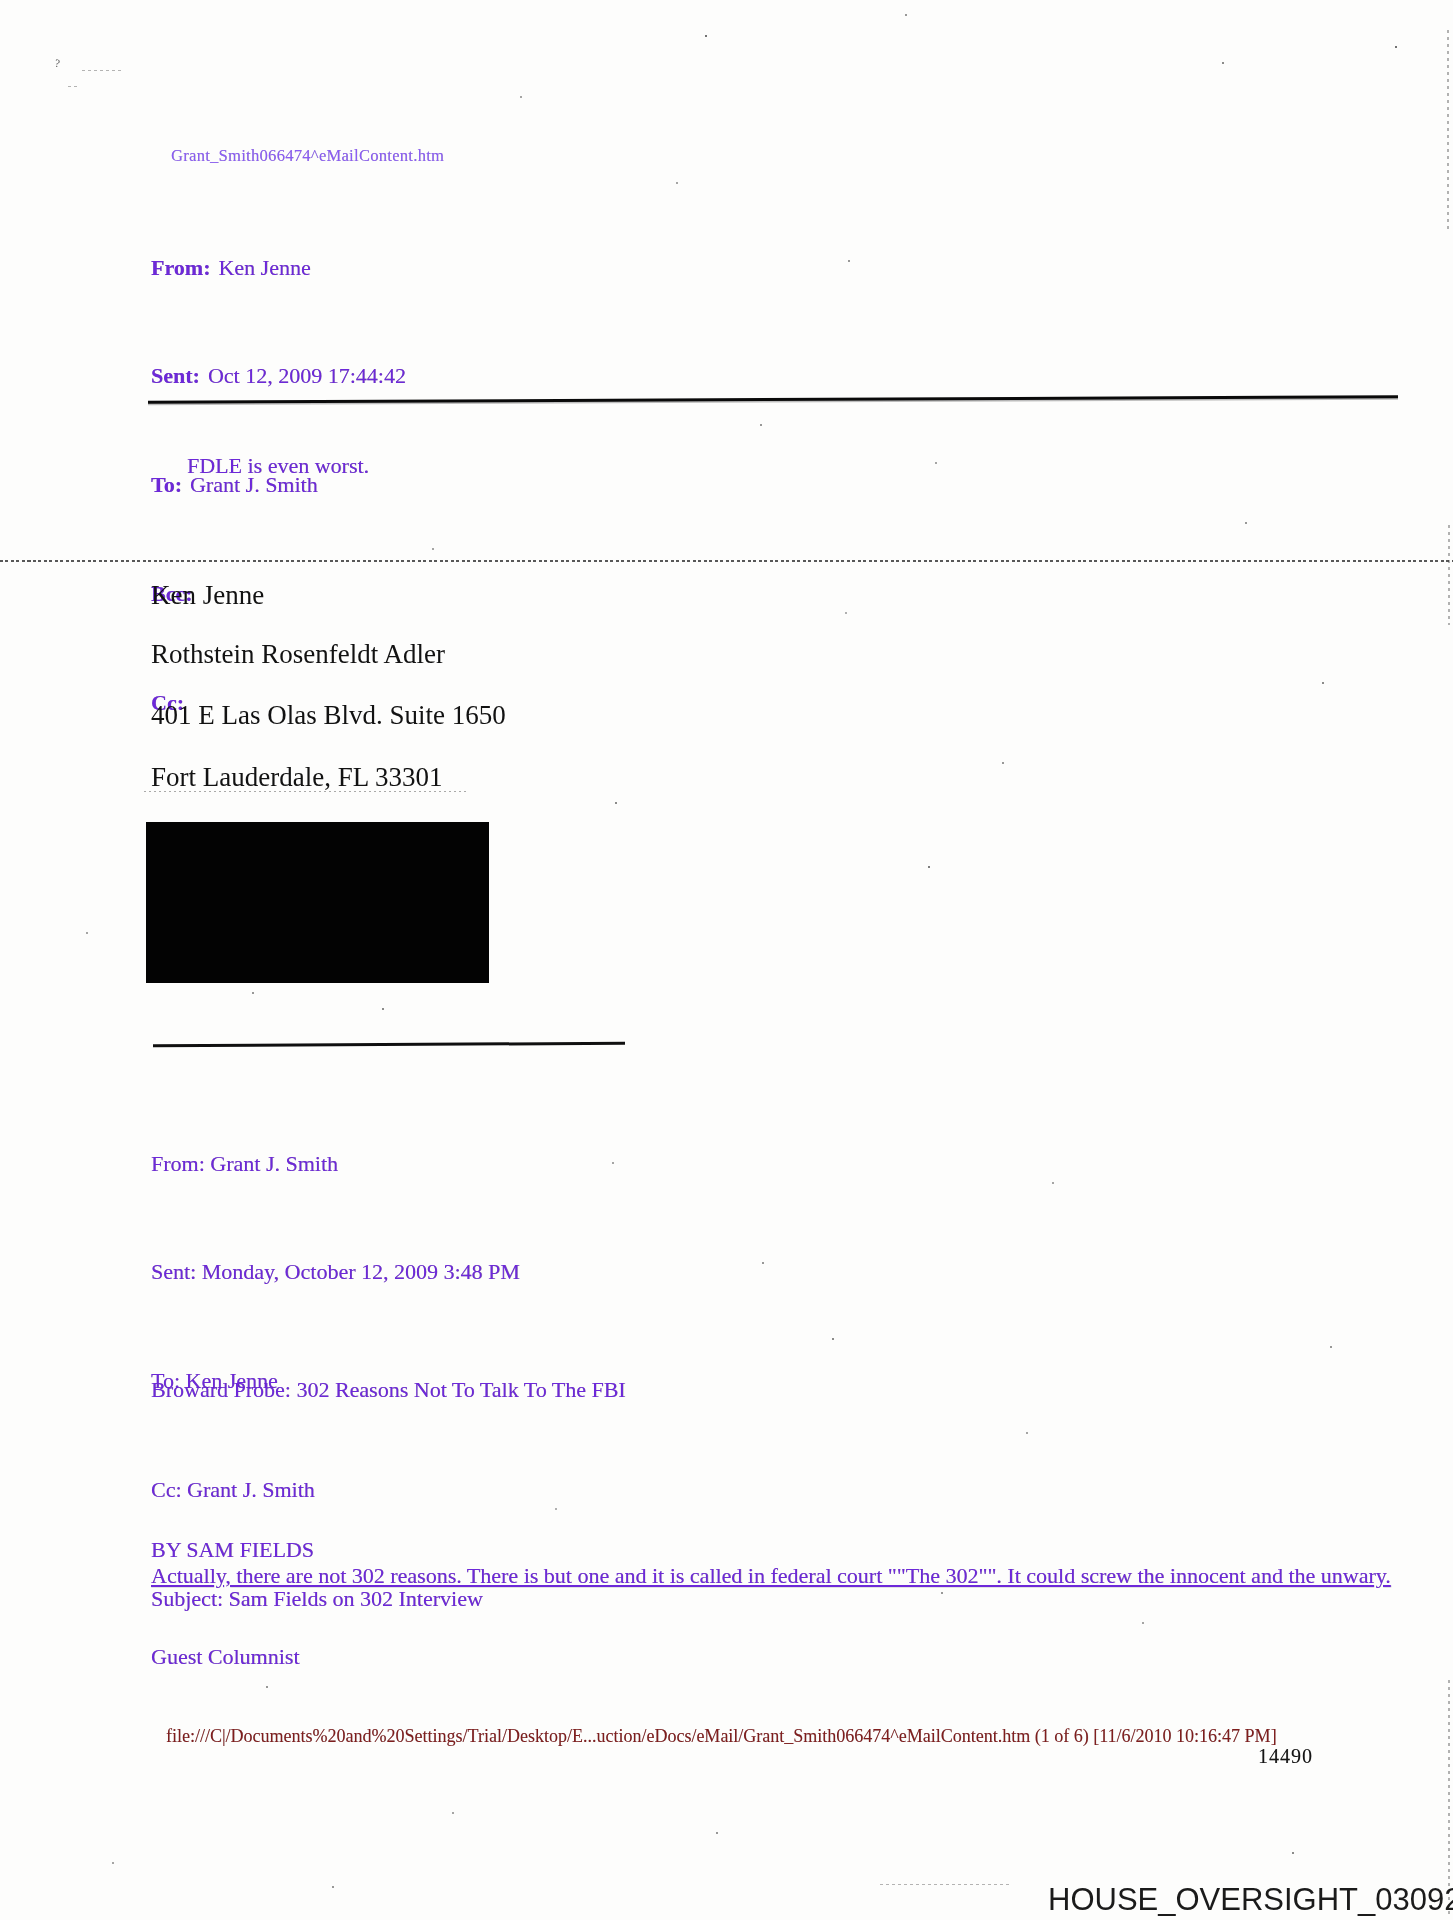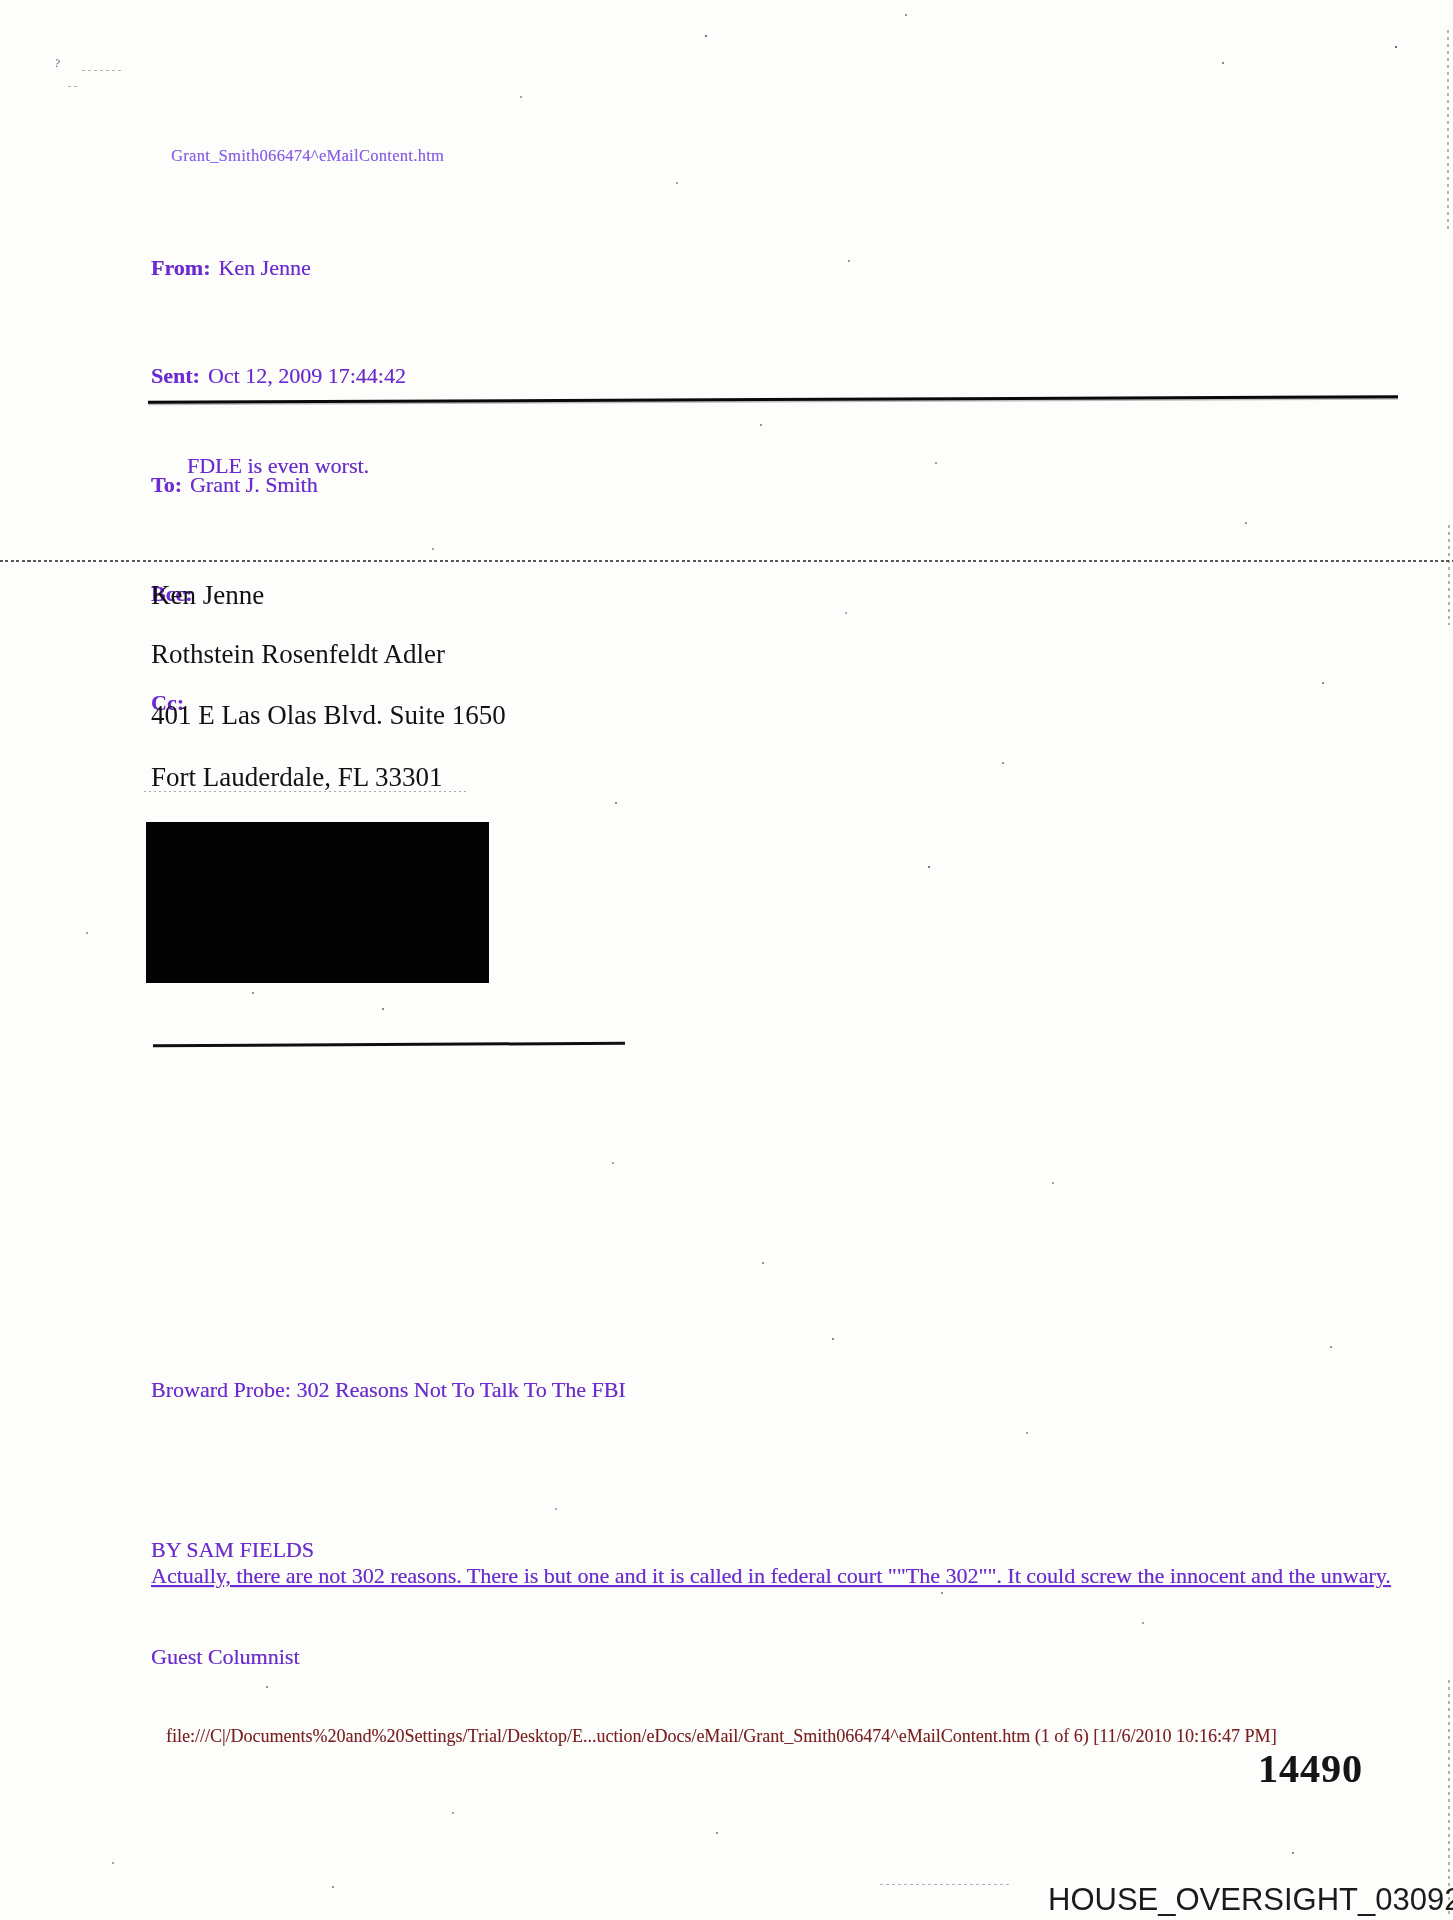--- a/index.html
+++ b/index.html
@@ -56,23 +56,22 @@
   .byline{left:151px;top:1461px;line-height:35.6px;}
   .para{left:151px;top:1556px;width:1245px;line-height:39.5px;text-decoration:underline;}
   .footer-url{
     position:absolute;left:166px;top:1726px;
     font-size:18px;color:#7f1d1d;
     text-shadow:0.2px 0.2px 0 rgba(0,0,0,0.3);
     white-space:nowrap;
   }
   .page-num{
     position:absolute;left:1258px;top:1745px;
-    font-size:40px;color:#151515;letter-spacing:1px;
+    font-size:20px;color:#151515;letter-spacing:1px;
     text-shadow:0.3px 0.3px 0 rgba(0,0,0,0.35);
-    font-weight:bold;
   }
   .bates{
     position:absolute;left:1048px;top:1882px;
     font-family:"Liberation Sans", sans-serif;
     font-size:31px;color:#1b1b1b;
   }
   
   .noise-mark{position:absolute;color:#555;font-size:11px;}
   .noise-dash{
     position:absolute;height:1px;
@@ -140,20 +139,27 @@
   <div class="sig-line" style="top:639px;">Rothstein Rosenfeldt Adler</div>
   <div class="sig-line" style="top:700px;">401 E Las Olas Blvd. Suite 1650</div>
   <div class="sig-line" style="top:762px;">Fort Lauderdale, FL 33301</div>
 
   <div class="rule-dotted-faint"></div>
 
   <div class="redaction"></div>
 
   <div class="rule-short"></div>
 
+  <div class="txt hdr2">
+    <div>From: Grant J. Smith</div>
+    <div>Sent: Monday, October 12, 2009 3:48 PM</div>
+    <div>To: Ken Jenne</div>
+    <div>Cc: Grant J. Smith</div>
+    <div>Subject: Sam Fields on 302 Interview</div>
+  </div>
 
   <div class="txt headline">Broward Probe: 302 Reasons Not To Talk To The FBI</div>
   <div class="txt byline">
     <div>BY SAM FIELDS</div>
     <div>Guest Columnist</div>
   </div>
   <div class="txt para">Actually, there are not 302 reasons. There is but one and it is called in federal court ""The 302"". It could screw the innocent and the unwary.</div>
 
   <div class="footer-url">file:///C|/Documents%20and%20Settings/Trial/Desktop/E...uction/eDocs/eMail/Grant_Smith066474^eMailContent.htm (1 of 6) [11/6/2010 10:16:47 PM]</div>
   <div class="page-num">14490</div>

